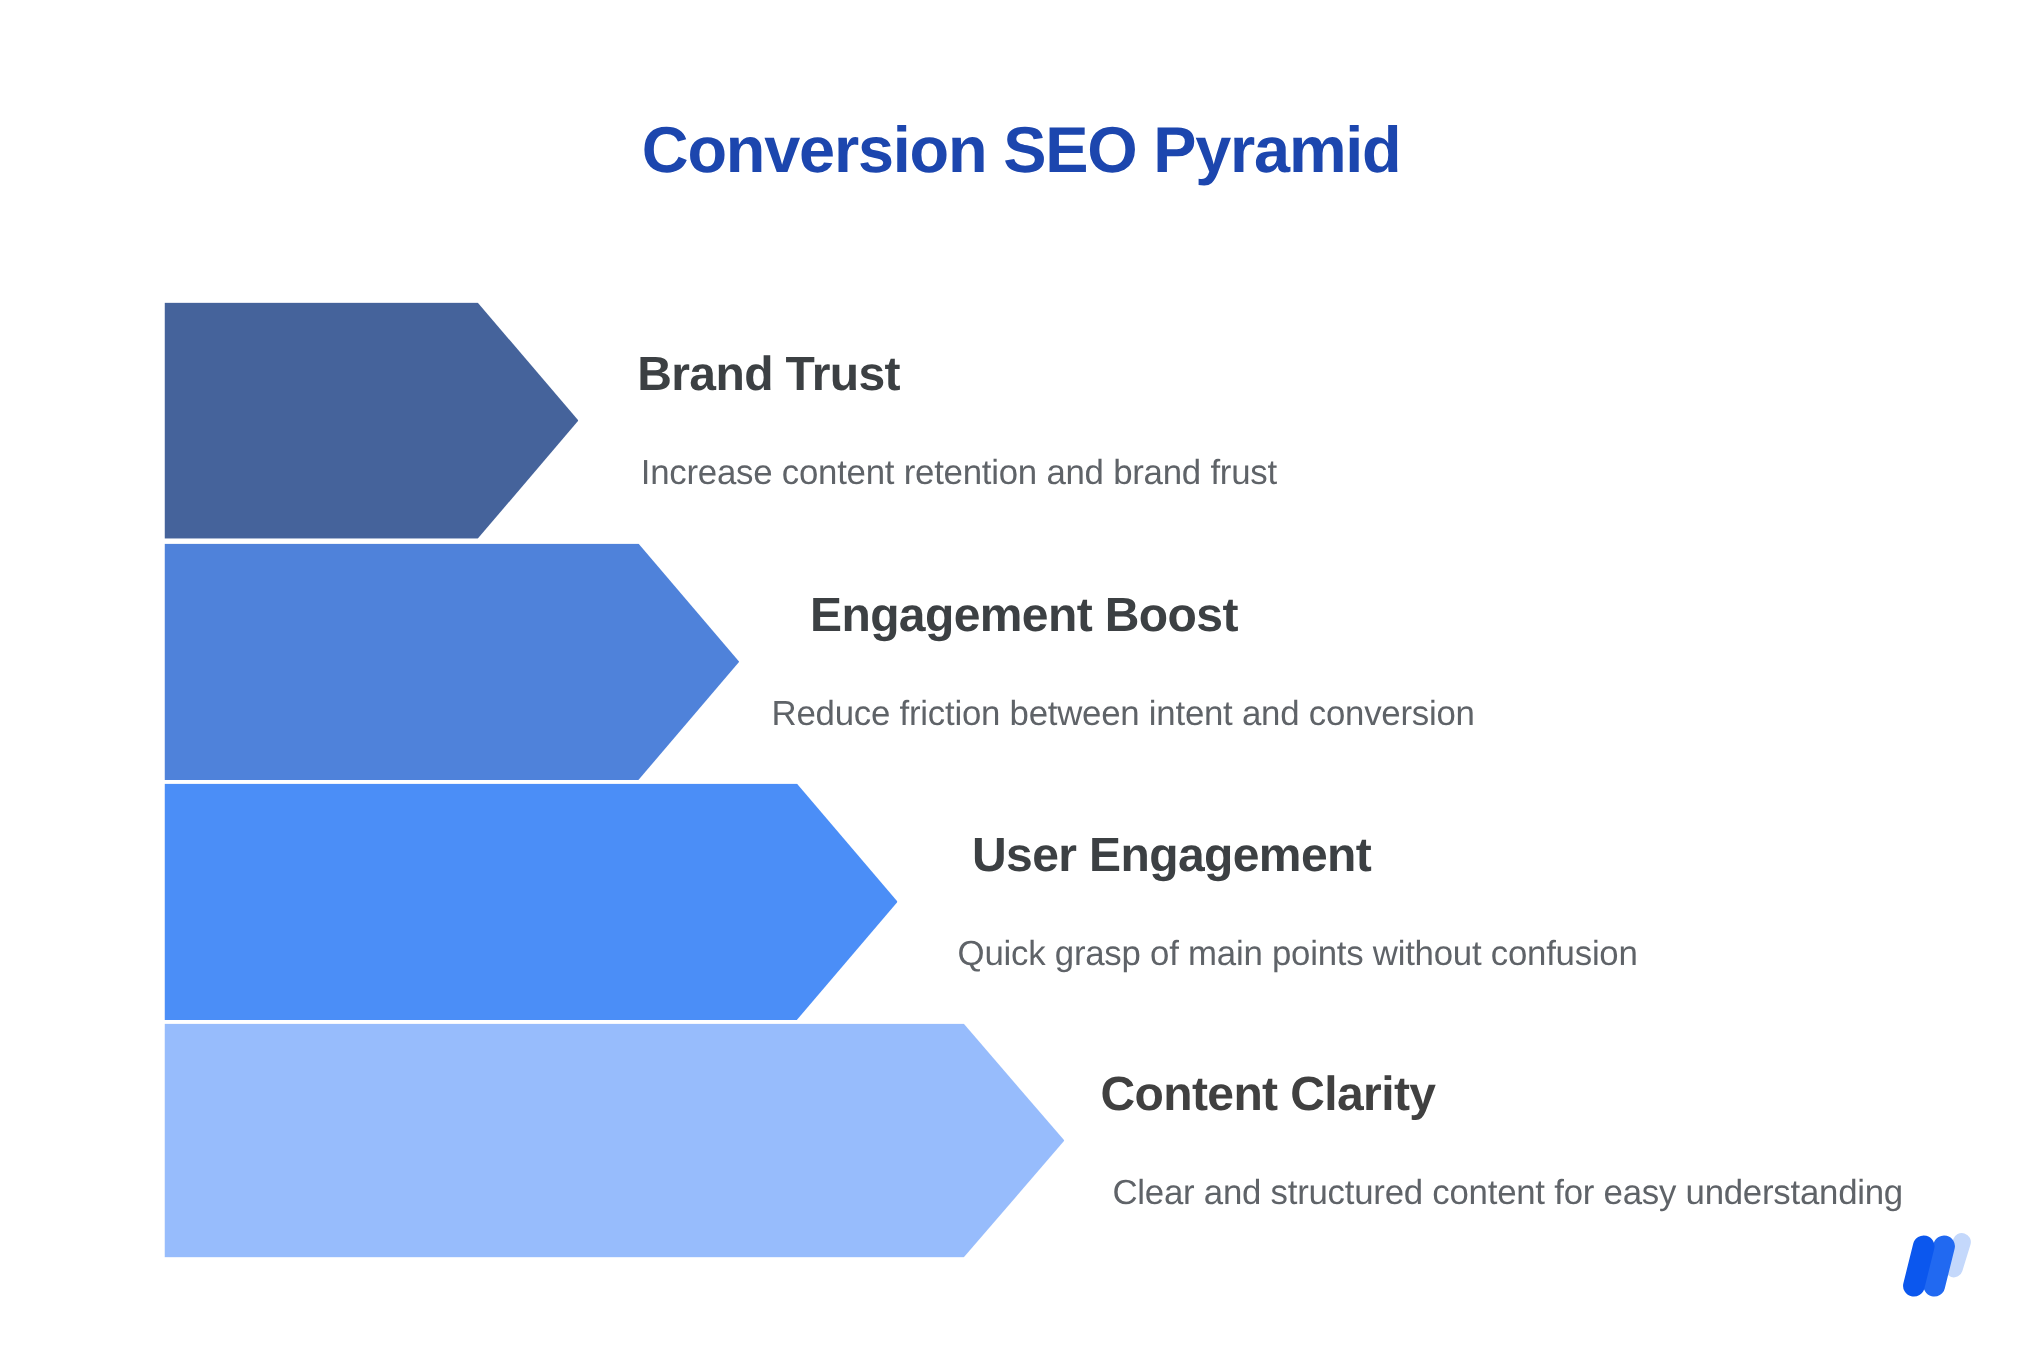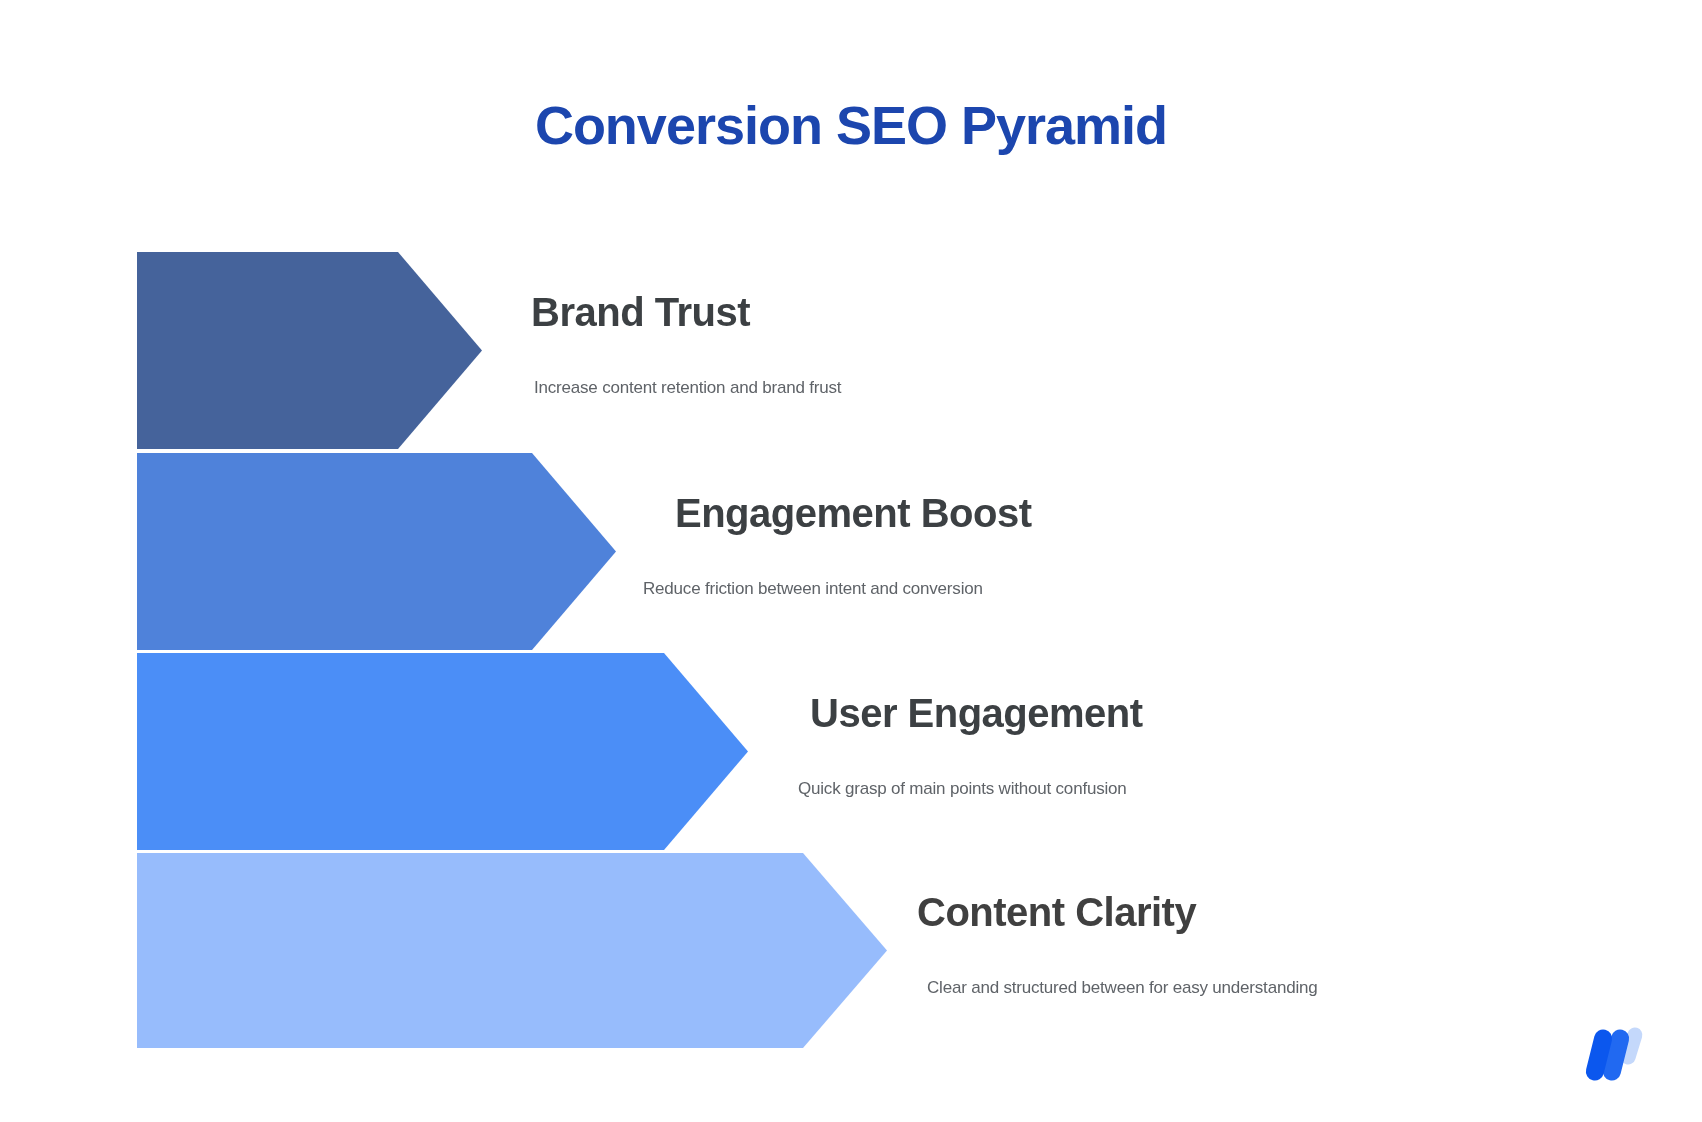--- a/index.html
+++ b/index.html
@@ -19,21 +19,21 @@
   .arrow-0 { top:252px; width:345px; height:197px; }
   .arrow-1 { top:453px; width:479px; height:197px; }
   .arrow-2 { top:653px; width:611px; height:197px; }
   .arrow-3 { top:853px; width:750px; height:195px; }
 
   .level-title {
     position:absolute; margin:0; font-size:40px; font-weight:700;
     letter-spacing:-0.5px; white-space:nowrap;
   }
   .level-desc {
-    position:absolute; margin:0; font-size:17px; font-weight:400;
+    position:absolute; margin:0; font-size:29px; font-weight:400;
     letter-spacing:-0.2px; white-space:nowrap;
   }
   .t0 { left:531px; top:290px; }  .d0 { left:534px; top:378px; }
   .t1 { left:675px; top:491px; }  .d1 { left:643px; top:579px; }
   .t2 { left:810px; top:691px;text-align:center; }  .d2 { left:798px; top:779px;text-align:right; }
   .t3 { left:917px; top:890px; }  .d3 { left:927px; top:978px; }
 
   .logo { position:absolute; left:1586px; top:1026px; width:64px; height:58px; }
   .logo-stroke { position:absolute; border-radius:10px; }
   .logo-stroke-1 { left:4px;  top:3px; width:18px; height:52px; transform:rotate(14deg); z-index:3; }
@@ -61,21 +61,21 @@
 
   <div>
     <div class="arrow arrow-2" style="background: rgb(75, 142, 247);"></div>
     <h2 class="level-title t2" style="color: rgb(60, 64, 67);">User Engagement</h2>
     <p class="level-desc d2" style="color: rgb(95, 99, 104);">Quick grasp of main points without confusion</p>
   </div>
 
   <div>
     <div class="arrow arrow-3" style="background: rgb(151, 188, 252);"></div>
     <h2 class="level-title t3" style="color: #404040;">Content Clarity</h2>
-    <p class="level-desc d3" style="color: rgb(95, 99, 104);">Clear and structured between for easy understanding</p>
+    <p class="level-desc d3" style="color: rgb(95, 99, 104);">Clear and structured content for easy understanding</p>
   </div>
 
   <div class="logo">
     <span class="logo-stroke logo-stroke-1" style="background: rgb(11, 87, 238);"></span>
     <span class="logo-stroke logo-stroke-2" style="background: rgb(33, 105, 241);"></span>
     <span class="logo-stroke logo-stroke-3" style="background: rgb(196, 216, 251);"></span>
   </div>
 
 </div>
 

